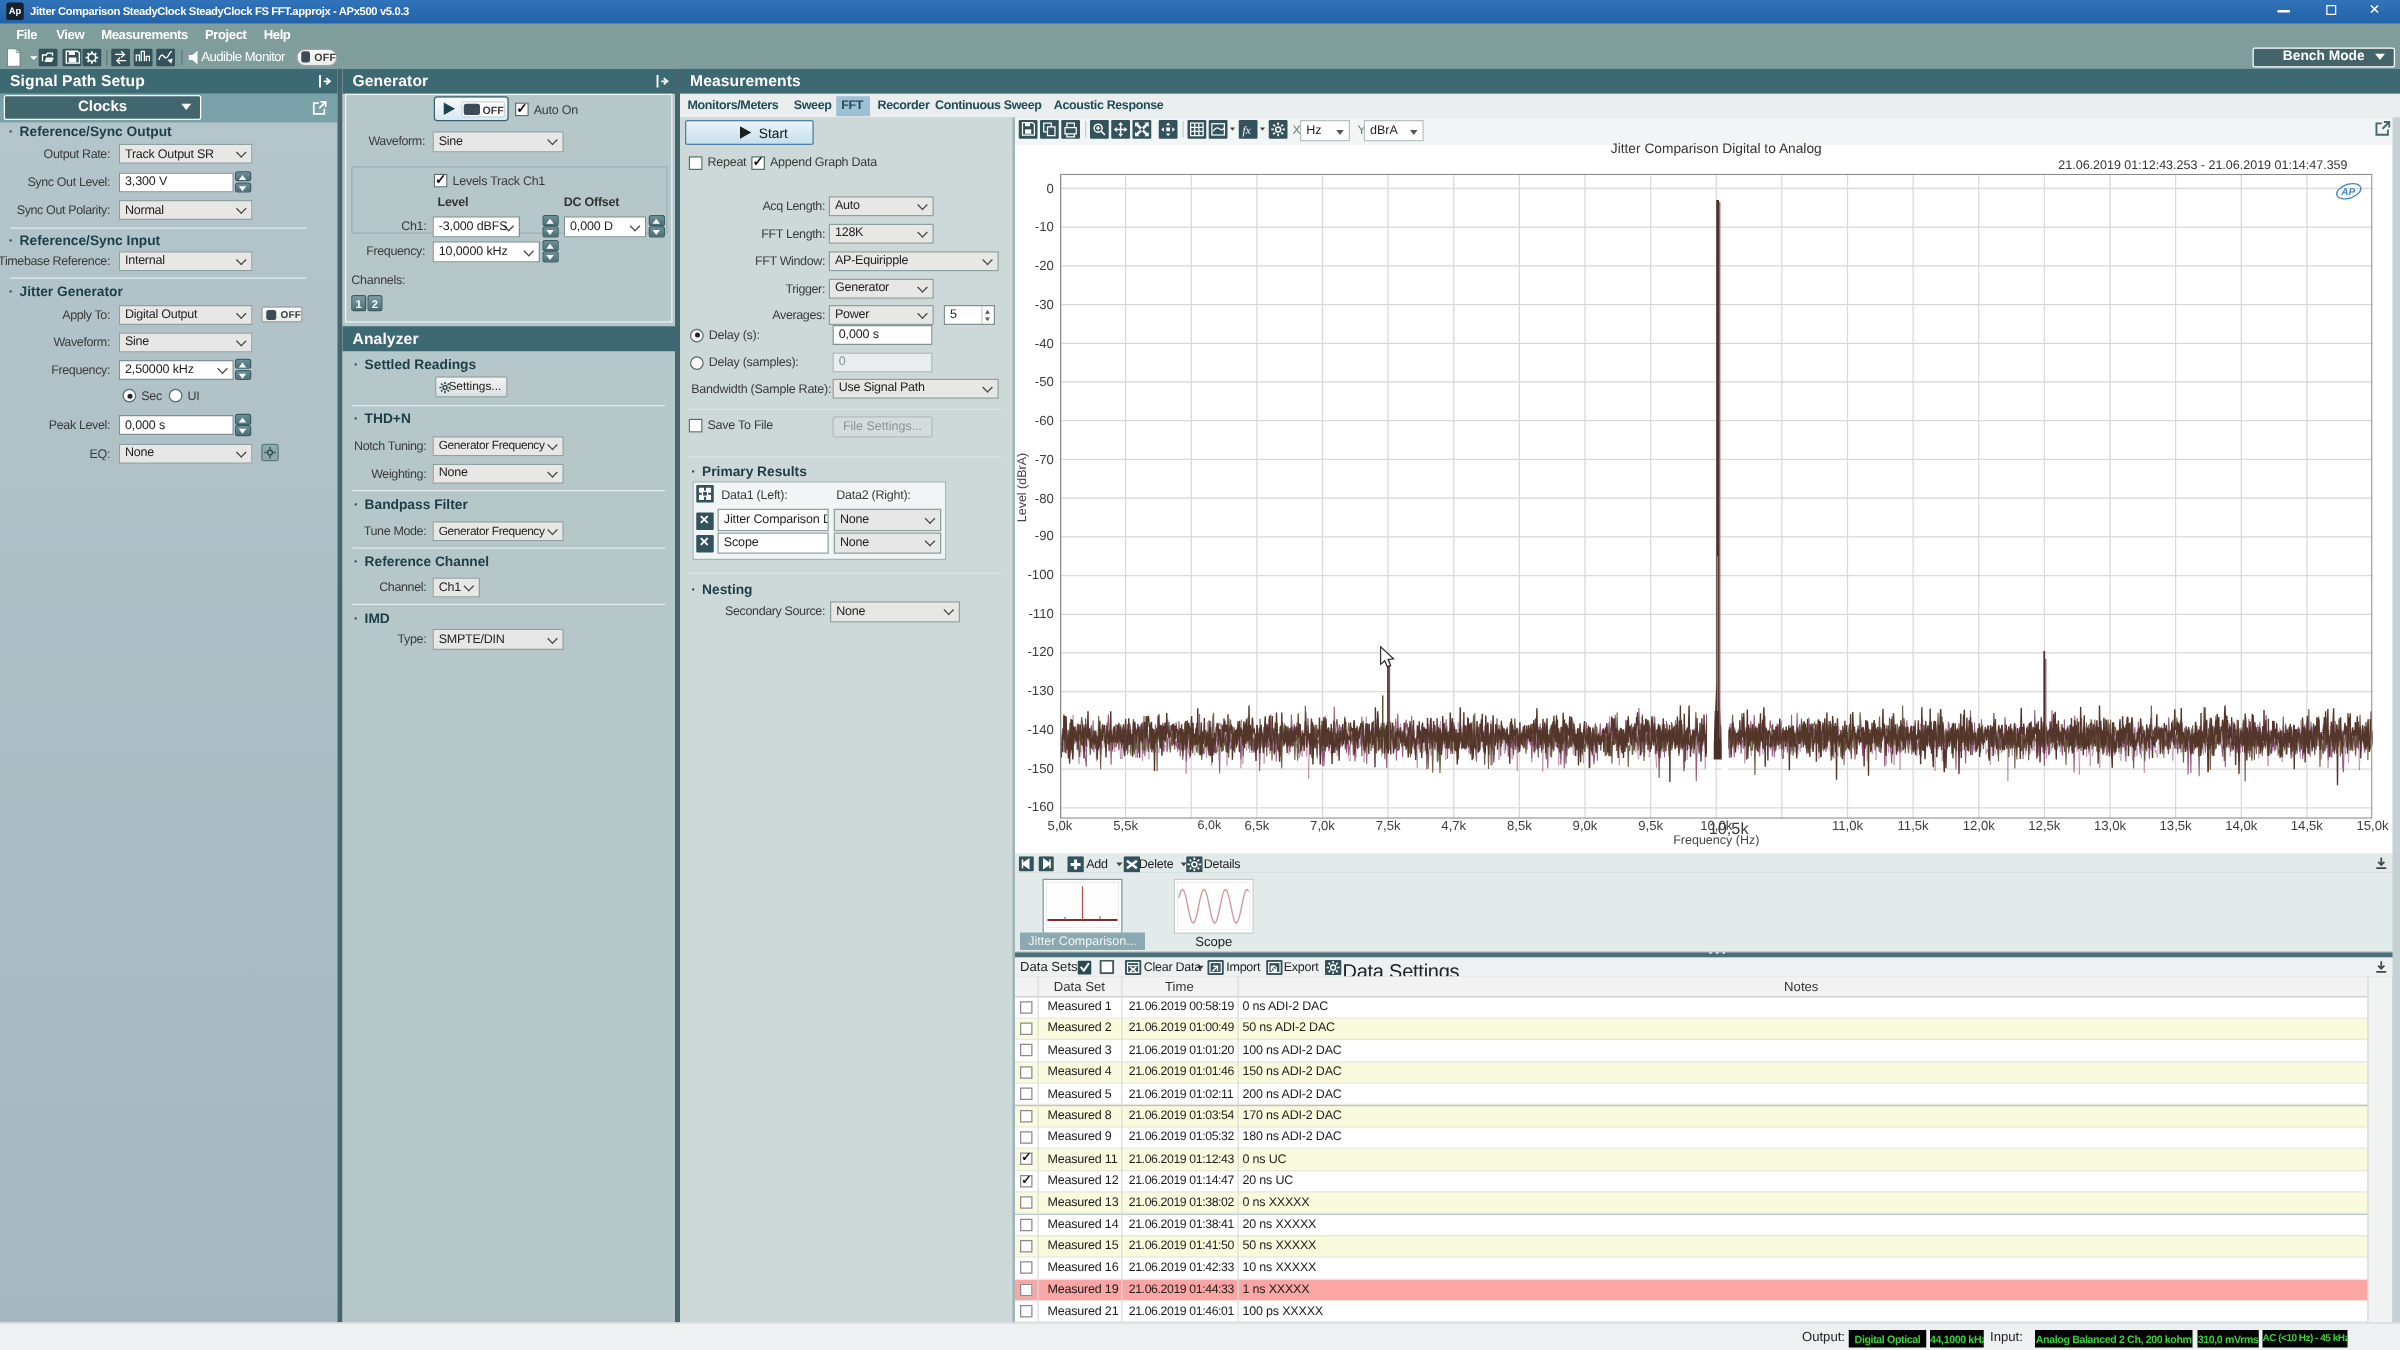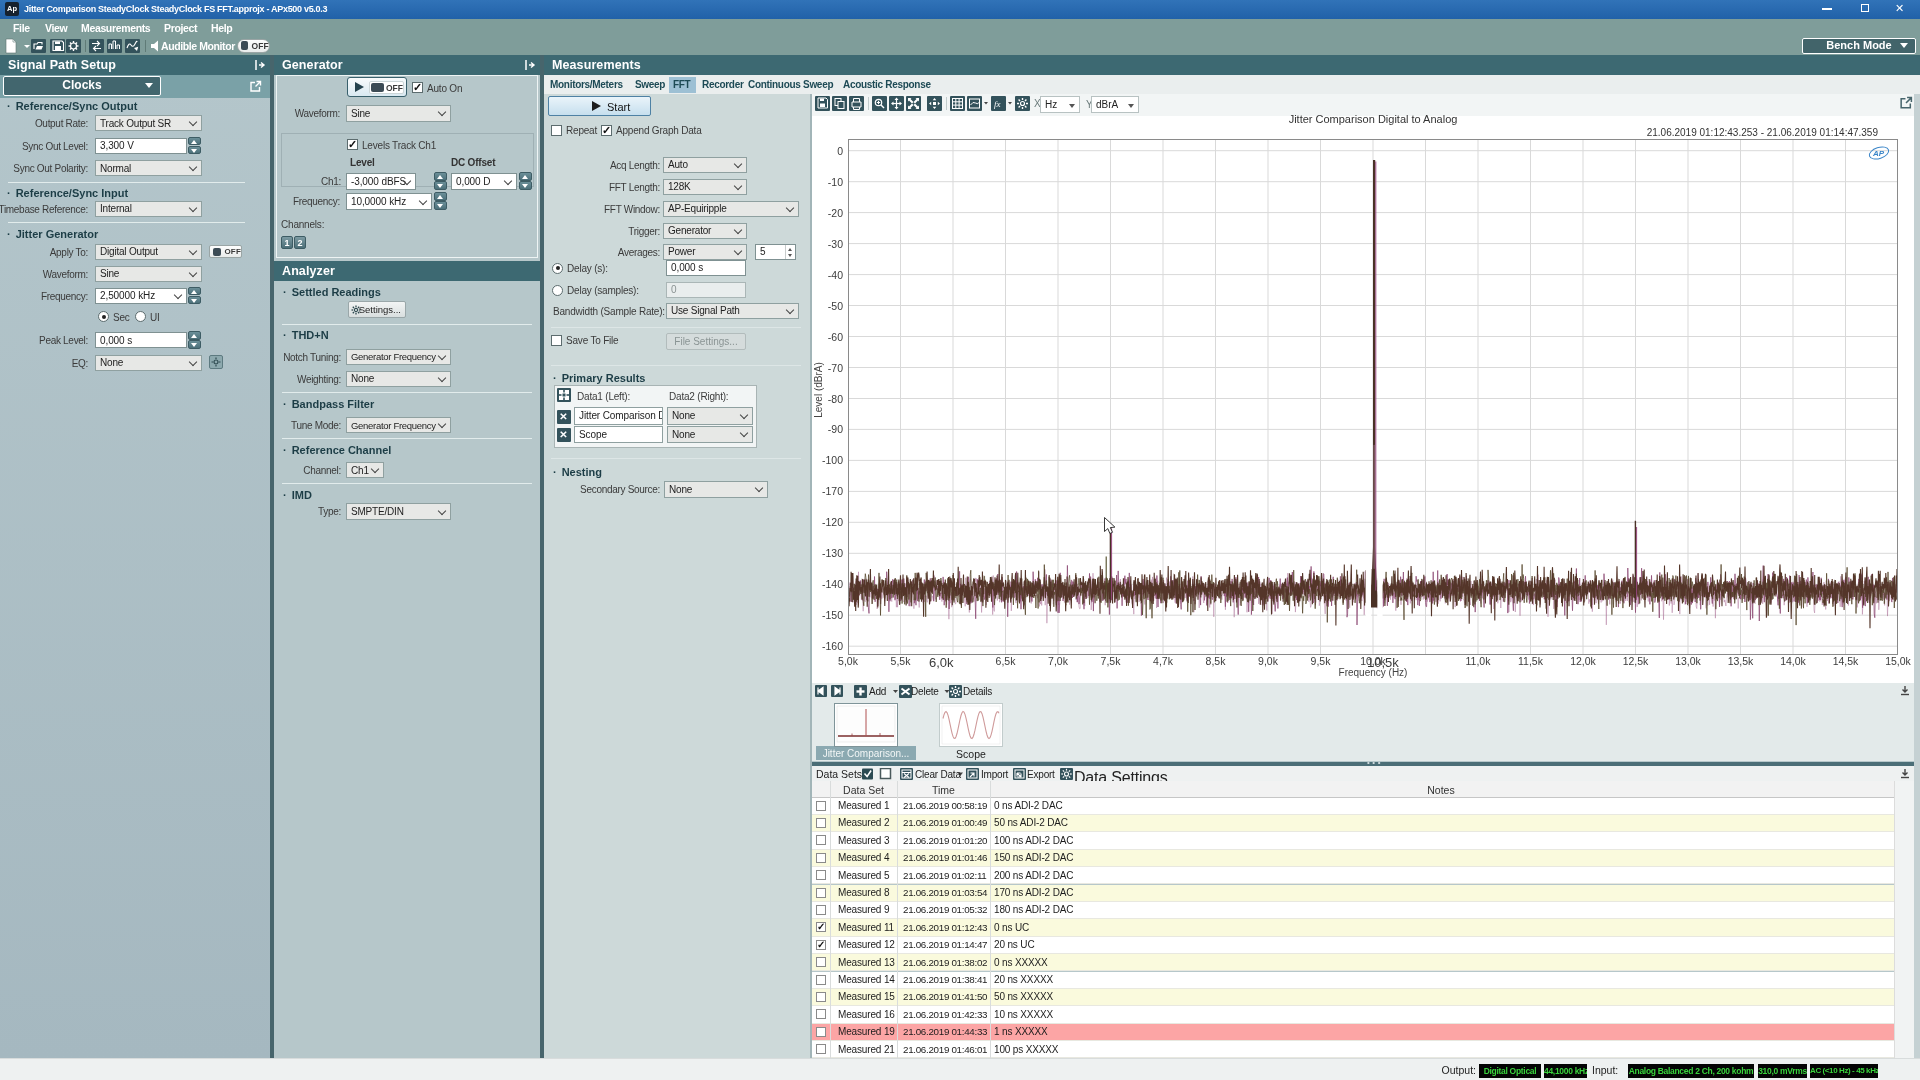--- a/index.html
+++ b/index.html
@@ -72,21 +72,21 @@
 <rect x="85" y="1" width="15" height="14" rx="1" fill="#33525b"></rect>
     <path d="M88,5.5 h7 m-2,-2.5 l2.5,2.5 -2.5,2.5 M97,10.5 h-7 m2,-2.5 l-2.5,2.5 2.5,2.5" fill="none" stroke="#fff" stroke-width="1.1"></path>
 <rect x="103" y="1" width="15" height="14" rx="1" fill="#33525b"></rect>
     <path d="M105,11 v-5 h2.5 v5 m1.5,0 v-8 h2.5 v8 m1.5,0 v-4 h2.5 v4" fill="none" stroke="#fff" stroke-width="1"></path>
 <rect x="121" y="1" width="15" height="14" rx="1" fill="#33525b"></rect>
     <path d="M123,10 q2,-6 4,-3 t4,-1 t2,-2" fill="none" stroke="#fff" stroke-width="1.1"></path>
     <path d="M130,10 l3,3 1.2,-4.2 z" fill="#fff"></path>
 <line x1="141.5" y1="2" x2="141.5" y2="14" stroke="#5f7b77" stroke-width="1"></line>
 <path d="M147,6 h3 l4,-3.5 v11 l-4,-3.5 h-3 z" fill="#ffffff"></path>
 </svg>
-<div class="a" style="left:161px;top:40px;font-size:10.5px;font-weight:bold;color:#fff;letter-spacing:-0.4px">Audible Monitor</div>
+<div class="a" style="left:161px;top:40px;font-size:10.5px;font-weight:normal;color:#fff;letter-spacing:-0.4px">Audible Monitor</div>
 <div class="a toggle" style="left:237px;top:38.5px;width:33px;height:14px">
     <div class="kn"></div>
     <div class="of">OFF</div>
   </div>
 <div class="a" style="left:1802px;top:37.5px;width:114px;height:16px;background:#42646a;border:1.5px solid #fff;border-radius:2px;color:#fff;font-size:11px;font-weight:bold;text-align:center;line-height:13px">Bench Mode<span style="position:absolute;right:7px;top:4.5px;width:0;height:0;border-left:4px solid transparent;border-right:4px solid transparent;border-top:5px solid #fff"></span></div>
 
 <div class="a" style="left:0;top:55px;width:270px;height:1003px;background:linear-gradient(#b4c6cb,#a5b8c0)"></div>
 <div class="a hdr" style="left:0;top:55px;width:270px;height:20px">Signal Path Setup</div>
 <svg class="a" style="left:254px;top:59px" width="13" height="12" viewBox="0 0 13 12">
     <line x1="2" y1="1" x2="2" y2="11" stroke="#fff" stroke-width="1.5"></line>
@@ -422,29 +422,29 @@
 <div class="a" style="left:793px;top:175.7px;width:50px;text-align:right;font-size:10.5px;color:#3c3c3c">-10</div>
 <div class="a" style="left:793px;top:206.6px;width:50px;text-align:right;font-size:10.5px;color:#3c3c3c">-20</div>
 <div class="a" style="left:793px;top:237.6px;width:50px;text-align:right;font-size:10.5px;color:#3c3c3c">-30</div>
 <div class="a" style="left:793px;top:268.6px;width:50px;text-align:right;font-size:10.5px;color:#3c3c3c">-40</div>
 <div class="a" style="left:793px;top:299.5px;width:50px;text-align:right;font-size:10.5px;color:#3c3c3c">-50</div>
 <div class="a" style="left:793px;top:330.5px;width:50px;text-align:right;font-size:10.5px;color:#3c3c3c">-60</div>
 <div class="a" style="left:793px;top:361.5px;width:50px;text-align:right;font-size:10.5px;color:#3c3c3c">-70</div>
 <div class="a" style="left:793px;top:392.5px;width:50px;text-align:right;font-size:10.5px;color:#3c3c3c">-80</div>
 <div class="a" style="left:793px;top:423.4px;width:50px;text-align:right;font-size:10.5px;color:#3c3c3c">-90</div>
 <div class="a" style="left:793px;top:454.4px;width:50px;text-align:right;font-size:10.5px;color:#3c3c3c">-100</div>
-<div class="a" style="left:793px;top:485.4px;width:50px;text-align:right;font-size:10.5px;color:#3c3c3c">-170</div>
+<div class="a" style="left:793px;top:485.4px;width:50px;text-align:right;font-size:10.5px;color:#3c3c3c">-110</div>
 <div class="a" style="left:793px;top:516.3px;width:50px;text-align:right;font-size:10.5px;color:#3c3c3c">-120</div>
 <div class="a" style="left:793px;top:547.3px;width:50px;text-align:right;font-size:10.5px;color:#3c3c3c">-130</div>
 <div class="a" style="left:793px;top:578.3px;width:50px;text-align:right;font-size:10.5px;color:#3c3c3c">-140</div>
 <div class="a" style="left:793px;top:609.2px;width:50px;text-align:right;font-size:10.5px;color:#3c3c3c">-150</div>
 <div class="a" style="left:793px;top:640.2px;width:50px;text-align:right;font-size:10.5px;color:#3c3c3c">-160</div>
 <div class="a" style="left:824.0px;top:655px;width:48px;text-align:center;font-size:10.5px;color:#3c3c3c">5,0k</div>
 <div class="a" style="left:876.5px;top:655px;width:48px;text-align:center;font-size:10.5px;color:#3c3c3c">5,5k</div>
-<div class="a" style="left:929.0px;top:655px;width:48px;text-align:left;font-size:13px;color:#3c3c3c">6,0k</div>
+<div class="a" style="left:929.0px;top:655px;width:48px;text-align:right;font-size:10px;color:#3c3c3c">6,0k</div>
 <div class="a" style="left:981.5px;top:655px;width:48px;text-align:center;font-size:10.5px;color:#3c3c3c">6,5k</div>
 <div class="a" style="left:1034.0px;top:655px;width:48px;text-align:center;font-size:10.5px;color:#3c3c3c">7,0k</div>
 <div class="a" style="left:1086.5px;top:655px;width:48px;text-align:center;font-size:10.5px;color:#3c3c3c">7,5k</div>
 <div class="a" style="left:1139.0px;top:655px;width:48px;text-align:center;font-size:10.5px;color:#3c3c3c">4,7k</div>
 <div class="a" style="left:1191.5px;top:655px;width:48px;text-align:center;font-size:10.5px;color:#3c3c3c">8,5k</div>
 <div class="a" style="left:1244.0px;top:655px;width:48px;text-align:center;font-size:10.5px;color:#3c3c3c">9,0k</div>
 <div class="a" style="left:1296.5px;top:655px;width:48px;text-align:center;font-size:10.5px;color:#3c3c3c">9,5k</div>
 <div class="a" style="left:1349.0px;top:655px;width:48px;text-align:center;font-size:10.5px;color:#3c3c3c">10,0k</div>
 <div class="a" style="left:1367px;top:655px;width:48px;font-size:13px;color:#3c3c3c">10,5k</div>
 <div class="a" style="left:1454.0px;top:655px;width:48px;text-align:center;font-size:10.5px;color:#3c3c3c">11,0k</div>

